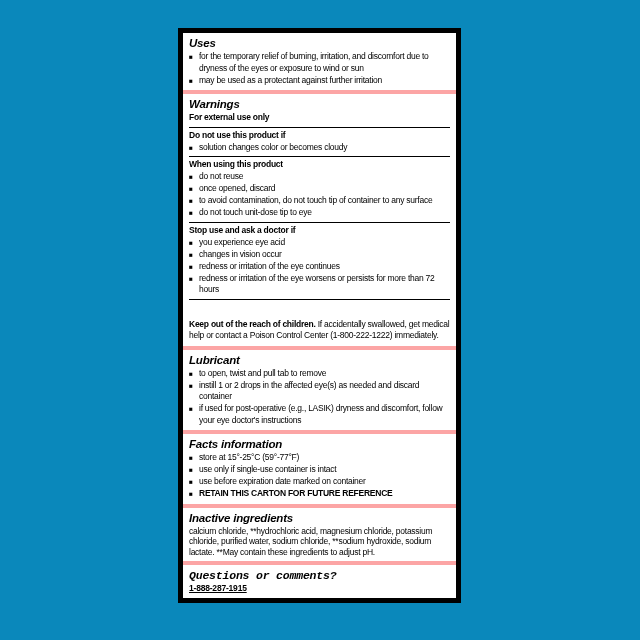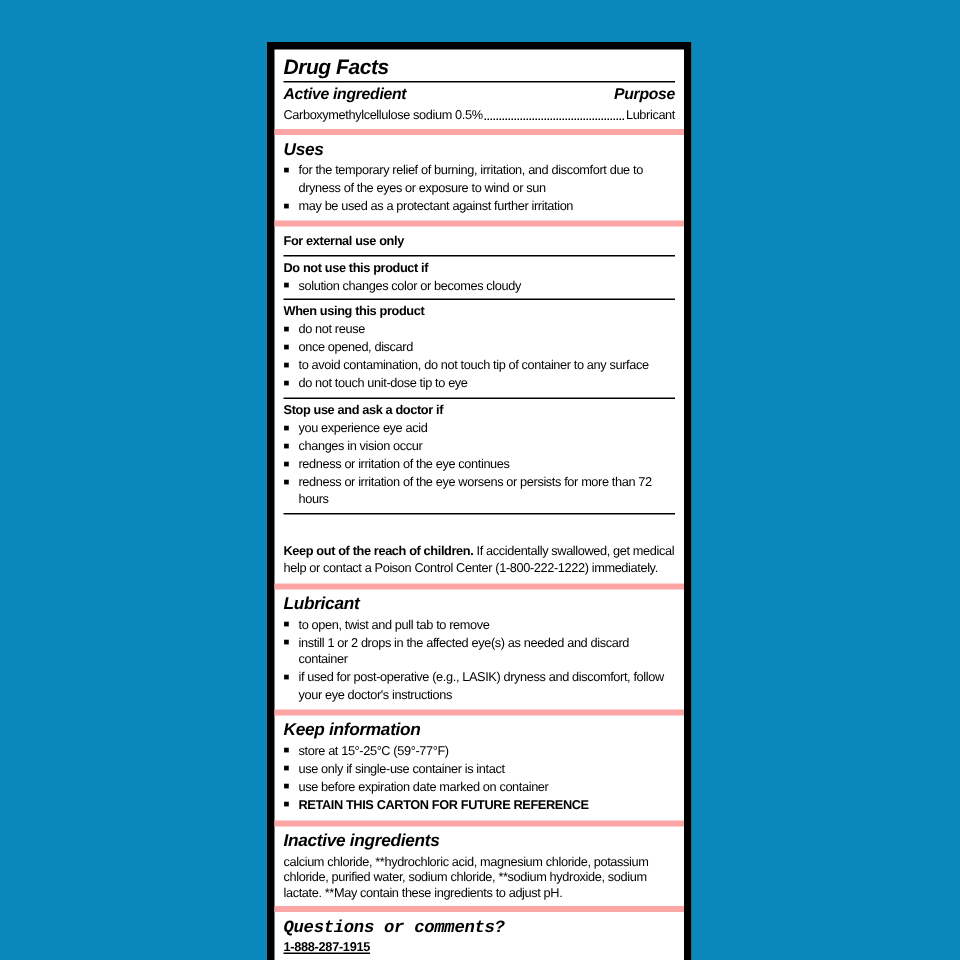--- a/index.html
+++ b/index.html
@@ -73,46 +73,35 @@
     font-size: 8.5px; font-weight: bold; letter-spacing: -0.2px;
     line-height: 10px; margin-bottom: 1px; text-decoration: underline;
   }
   .para { margin-top: 19px; }
 </style>
 </head>
 <body style="background: rgb(10, 136, 187);">
 
 <div class="label-wrap">
 
-  <div class="section">
-    <div class="df-title">Drug Facts</div>
-    <div class="ai-row">
-      <span>Active ingredient</span>
-      <span>Purpose</span>
-    </div>
-    <div class="ing-row">
-      <span>Carboxymethylcellulose sodium 0.5%</span>
-      <span class="leader"></span>
-      <span>Lubricant</span>
-    </div>
-  </div>
 
   <div class="section">
     <div class="sec-title">Uses</div>
     <div class="li">
       <span class="sq"></span>
       <span class="tx">for the temporary relief of burning, irritation, and discomfort due to dryness of the eyes or exposure to wind or sun</span>
     </div>
     <div class="li">
       <span class="sq"></span>
       <span class="tx">may be used as a protectant against further irritation</span>
     </div>
   </div>
 
   <div class="section">
+    <div class="sec-title">Warnings</div>
     <div class="subhead">For external use only</div>
 
     <div class="rule"></div>
     <div class="subhead">Do not use this product if</div>
     <div class="li">
       <span class="sq"></span>
       <span class="tx">solution changes color or becomes cloudy</span>
     </div>
 
     <div class="rule"></div>
@@ -169,21 +158,21 @@
       <span class="sq"></span>
       <span class="tx">instill 1 or 2 drops in the affected eye(s) as needed and discard container</span>
     </div>
     <div class="li">
       <span class="sq"></span>
       <span class="tx">if used for post-operative (e.g., LASIK) dryness and discomfort, follow your eye doctor's instructions</span>
     </div>
   </div>
 
   <div class="section">
-    <div class="sec-title">Keep information</div>
+    <div class="sec-title">Facts information</div>
     <div class="li">
       <span class="sq"></span>
       <span class="tx">store at 15°-25°C (59°-77°F)</span>
     </div>
     <div class="li">
       <span class="sq"></span>
       <span class="tx">use only if single-use container is intact</span>
     </div>
     <div class="li">
       <span class="sq"></span>

